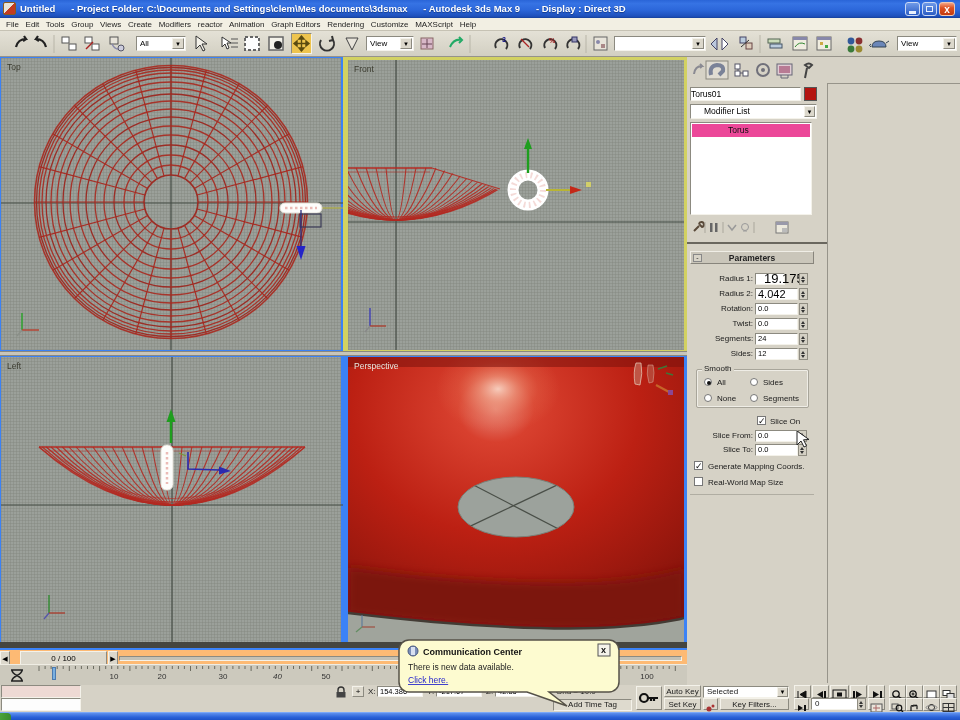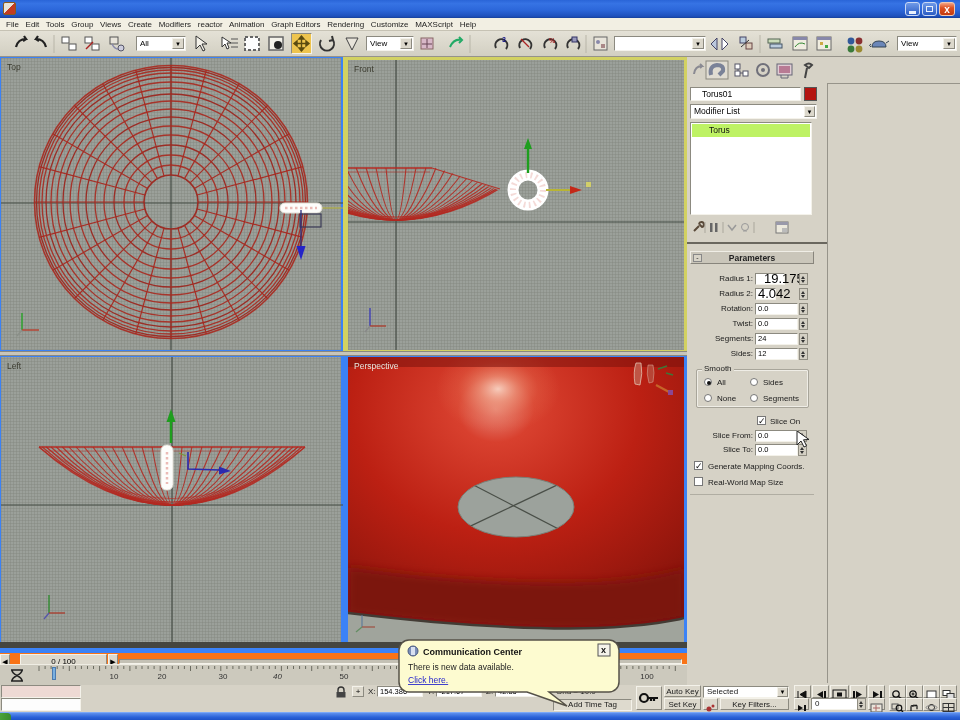--- a/index.html
+++ b/index.html
@@ -8,20 +8,21 @@
 .field{background:#fff;border:1px solid;border-color:#8c8a80 #f4f2ea #f4f2ea #8c8a80;}
 .t8{font-size:8px;color:#1a1a1a;}
 .spin{width:9px;height:12px;background:#d4d0c4;border:1px solid #908d82;}
 .spin:before,.spin:after{content:"";position:absolute;left:1px;width:0;height:0;border-left:2.5px solid transparent;border-right:2.5px solid transparent;}
 .spin:before{top:1.5px;border-bottom:3.5px solid #333;}
 .spin:after{bottom:1.5px;border-top:3.5px solid #333;}
 </style></head><body>
 
 <div class="abs" style="left:0;top:0;width:960px;height:18px;background:linear-gradient(#2a65d8 0%,#3673e4 20%,#2c67da 55%,#1e50bc 90%,#16409a 100%);">
  <div class="abs" style="left:3px;top:2px;width:13px;height:13px;background:linear-gradient(135deg,#e8e3d8 0 50%,#c23b22 50%);border:1px solid #8a5a20;border-radius:2px;"></div>
+ <div class="abs" style="left:20px;top:3px;color:#fff;font-size:9.5px;font-weight:bold;white-space:pre;text-shadow:0 1px 1px #123a8a;">Untitled      - Project Folder: C:\Documents and Settings\clem\Mes documents\3dsmax      - Autodesk 3ds Max 9      - Display : Direct 3D</div>
  <div class="abs" style="left:905px;top:2px;width:15px;height:14px;background:linear-gradient(#6f9ae8,#2b5cc4);border:1px solid #c9d8f4;border-radius:3px;">
       <div class="abs" style="left:3px;top:8px;width:7px;height:3px;background:#e8f0fc;"></div>
     </div>
  <div class="abs" style="left:922px;top:2px;width:15px;height:14px;background:linear-gradient(#6f9ae8,#2b5cc4);border:1px solid #c9d8f4;border-radius:3px;">
       <div class="abs" style="left:3px;top:3px;width:7px;height:6px;border:1px solid #e8f0fc;"></div>
     </div>
  <div class="abs" style="left:939px;top:2px;width:16px;height:14px;background:linear-gradient(#f2a485,#dd5223 40%,#c23a10);border:1px solid #f0c8b0;border-radius:3px;color:#fff;font-size:10px;font-weight:bold;text-align:center;line-height:13px;">x</div>
 </div>
 
 <div class="abs" style="left:0;top:18px;width:960px;height:13px;background:#f2efe3;border-bottom:1px solid #c6c2b4;">
@@ -361,28 +362,28 @@
       <rect x="48" y="11" width="5" height="5" fill="#fff" stroke="#556"></rect>
       <path d="M51,9 v2 M56,13 h-3" stroke="#556"></path>
  <circle cx="76" cy="10" r="6" fill="none" stroke="#70707a" stroke-width="2"></circle>
       <circle cx="76" cy="10" r="2" fill="#70707a"></circle>
  <rect x="90" y="4" width="15" height="11" fill="#e0ccd4" stroke="#667"></rect>
       <rect x="92" y="6" width="11" height="7" fill="#b87a94"></rect>
       <path d="M94,15 v3 h7 v-3" stroke="#667" fill="none"></path>
  <path d="M118,5 q4,-3 7,0 l-3,3 z M120,8 l-2,10" stroke="#444" stroke-width="2" fill="none"></path>
 </svg>
 
-<div class="field abs" style="left:3px;top:30px;width:111px;height:14px;font-size:8.5px;line-height:12px;padding-left:11px;">Torus01</div>
+<div class="field abs" style="left:3px;top:30px;width:111px;height:14px;font-size:8.5px;line-height:12px;padding-left:0;">Torus01</div>
 <div class="abs" style="left:117px;top:30px;width:13px;height:14px;background:#b41410;border:1px solid #555;"></div>
 
-<div class="field abs" style="left:3px;top:47px;width:127px;height:15px;font-size:8.5px;line-height:13px;padding-left:3px;">Modifier List</div>
+<div class="field abs" style="left:3px;top:47px;width:127px;height:15px;font-size:8.5px;line-height:13px;padding-left:13px;">Modifier List</div>
 <div class="raised abs" style="left:117px;top:49px;width:11px;height:11px;font-size:6px;text-align:center;line-height:10px;">▼</div>
 
 <div class="field abs" style="left:3px;top:65px;width:122px;height:93px;">
- <div class="abs" style="left:1px;top:1px;width:118px;height:13px;background:#bef264;color:#111;font-size:8.5px;line-height:12px;padding-left:17px;">Torus</div>
+ <div class="abs" style="left:1px;top:1px;width:118px;height:13px;background:#ec4899;color:#111;font-size:8.5px;line-height:12px;padding-left:36px;">Torus</div>
 </div>
 
 <svg class="abs" style="left:3px;top:163px;" width="125" height="15">
  <path d="M4,11 l5,-5 m0,-2 a2.5,2.5 0 1 1 3,3 l-3,-3" stroke="#5a4a3a" stroke-width="2" fill="none"></path>
  <line x1="15" y1="2" x2="15" y2="13" stroke="#aaa79c"></line>
  <rect x="20" y="3" width="2.5" height="9" fill="#666"></rect>
       <rect x="25" y="3" width="2.5" height="9" fill="#666"></rect>
  <line x1="33" y1="2" x2="33" y2="13" stroke="#aaa79c"></line>
  <path d="M38,5 l4,5 4,-5" stroke="#999" stroke-width="1.5" fill="none"></path>
  <circle cx="55" cy="7" r="3.5" stroke="#999" fill="none"></circle>
@@ -395,21 +396,21 @@
 <div class="abs" style="left:0px;top:185px;width:140px;height:2px;background:#6a675e;"></div>
 
 <div class="abs" style="left:3px;top:194px;width:124px;height:13px;background:#cac6ba;border:1px solid;border-color:#f0eee6 #88857c #88857c #f0eee6;">
  <div class="abs" style="left:2px;top:2px;width:9px;height:8px;background:#d8d4c8;border:1px solid #888;font-size:7px;line-height:6px;text-align:center;color:#222;">-</div>
  <div class="abs" style="left:0;top:1px;width:100%;text-align:center;font-size:8.5px;font-weight:bold;color:#222;">Parameters</div>
 </div>
 <div class="abs t8" style="left:0px;top:217px;width:66px;text-align:right;">Radius 1:</div>
     <div class="field abs" style="left:68px;top:216px;width:30px;height:12px;font-size:13px;line-height:10px;padding-left:8px;">19.175</div>
     <div class="abs spin" style="left:112px;top:216px;"></div>
     <div class="abs t8" style="left:0px;top:232px;width:66px;text-align:right;">Radius 2:</div>
-    <div class="field abs" style="left:68px;top:231px;width:21px;height:12px;font-size:13px;line-height:10px;padding-left:2px;">4.042</div>
+    <div class="field abs" style="left:68px;top:231px;width:43px;height:12px;font-size:11px;line-height:10px;padding-left:2px;">4.042</div>
     <div class="abs spin" style="left:112px;top:231px;"></div>
     <div class="abs t8" style="left:0px;top:247px;width:66px;text-align:right;">Rotation:</div>
     <div class="field abs" style="left:68px;top:246px;width:43px;height:12px;font-size:7.5px;line-height:10px;padding-left:2px;">0.0</div>
     <div class="abs spin" style="left:112px;top:246px;"></div>
     <div class="abs t8" style="left:0px;top:262px;width:66px;text-align:right;">Twist:</div>
     <div class="field abs" style="left:68px;top:261px;width:43px;height:12px;font-size:7.5px;line-height:10px;padding-left:2px;">0.0</div>
     <div class="abs spin" style="left:112px;top:261px;"></div>
     <div class="abs t8" style="left:0px;top:277px;width:66px;text-align:right;padding-left:28px;">Segments:</div>
     <div class="field abs" style="left:68px;top:276px;width:43px;height:12px;font-size:7.5px;line-height:10px;padding-left:2px;">24</div>
     <div class="abs spin" style="left:112px;top:276px;"></div>
@@ -443,21 +444,21 @@
     </svg>
 
 <div class="abs" style="left:7px;top:404px;width:9px;height:9px;background:#fff;border:1px solid #777;font-size:9px;line-height:8px;color:#111;">✓</div>
 <div class="abs t8" style="left:21px;top:405px;">Generate Mapping Coords.</div>
 <div class="abs" style="left:7px;top:420px;width:9px;height:9px;background:#fff;border:1px solid #777;"></div>
 <div class="abs t8" style="left:21px;top:421px;">Real-World Map Size</div>
 <div class="abs" style="left:3px;top:437px;width:124px;height:1px;background:#b0ada2;"></div>
 
 </div>
 
-<div class="abs" style="left:0;top:648px;width:687px;height:16px;background:#f97316;border-top:5px solid #3b82f6;">
+<div class="abs" style="left:0;top:648px;width:687px;height:16px;background:#fdba74;border-top:2px solid #3b82f6;">
  <div class="raised abs" style="left:0;top:1px;width:10px;height:14px;font-size:7px;text-align:center;line-height:13px;">◀</div>
  <div class="raised abs" style="left:20px;top:1px;width:87px;height:14px;text-align:center;font-size:8px;line-height:13px;">0 / 100</div>
  <div class="raised abs" style="left:108px;top:1px;width:10px;height:14px;font-size:7px;text-align:center;line-height:13px;">▶</div>
  <div class="sunken abs" style="left:119px;top:6px;width:563px;height:5px;background:#c4c1b5;"></div>
 </div>
 
 <div class="abs t8" style="left:0;top:664px;width:687px;height:21px;background:#ccc9bd;border-top:1px solid #efede4;color:#333;">
  <svg class="abs" style="left:0;top:1px;" width="687" height="8">
       <line x1="39.0" y1="0" x2="39.0" y2="5" stroke="#6b6b60" stroke-width="1"></line>
       <line x1="45.1" y1="0" x2="45.1" y2="3" stroke="#6b6b60" stroke-width="1"></line>
@@ -563,21 +564,21 @@
       <line x1="651.1" y1="0" x2="651.1" y2="3" stroke="#6b6b60" stroke-width="1"></line>
       <line x1="657.1" y1="0" x2="657.1" y2="3" stroke="#6b6b60" stroke-width="1"></line>
       <line x1="663.2" y1="0" x2="663.2" y2="3" stroke="#6b6b60" stroke-width="1"></line>
       <line x1="669.2" y1="0" x2="669.2" y2="3" stroke="#6b6b60" stroke-width="1"></line>
       <line x1="675.3" y1="0" x2="675.3" y2="5" stroke="#6b6b60" stroke-width="1"></line>
     </svg>
  <span style="position:absolute;left:92px;top:7px;width:20px;text-align:center;margin-left:12px;">10</span>
     <span style="position:absolute;left:152px;top:7px;width:20px;text-align:center;">20</span>
     <span style="position:absolute;left:213px;top:7px;width:20px;text-align:center;">30</span>
     <span style="position:absolute;left:273px;top:7px;width:20px;text-align:left;font-style:italic;">40</span>
-    <span style="position:absolute;left:334px;top:7px;width:20px;text-align:center;">50</span>
+    <span style="position:absolute;left:316px;top:7px;width:20px;text-align:center;">50</span>
     <span style="position:absolute;left:395px;top:7px;width:20px;text-align:center;">60</span>
     <span style="position:absolute;left:455px;top:7px;width:20px;text-align:center;">70</span>
     <span style="position:absolute;left:516px;top:7px;width:20px;text-align:center;">80</span>
     <span style="position:absolute;left:576px;top:7px;width:20px;text-align:center;">90</span>
     <span style="position:absolute;left:637px;top:7px;width:20px;text-align:center;">100</span>
  <div class="abs" style="left:52px;top:2px;width:4px;height:13px;background:#7ab0e0;border:1px solid #4a7ab0;"></div>
  <svg class="abs" style="left:8px;top:3px;" width="22" height="16">
       <path d="M3,2 h12 M3,13 h12 M4,2 c0,6 10,5 10,11 M14,2 c0,6 -10,5 -10,11" stroke="#222" stroke-width="1.6" fill="none"></path>
     </svg>
 </div>

